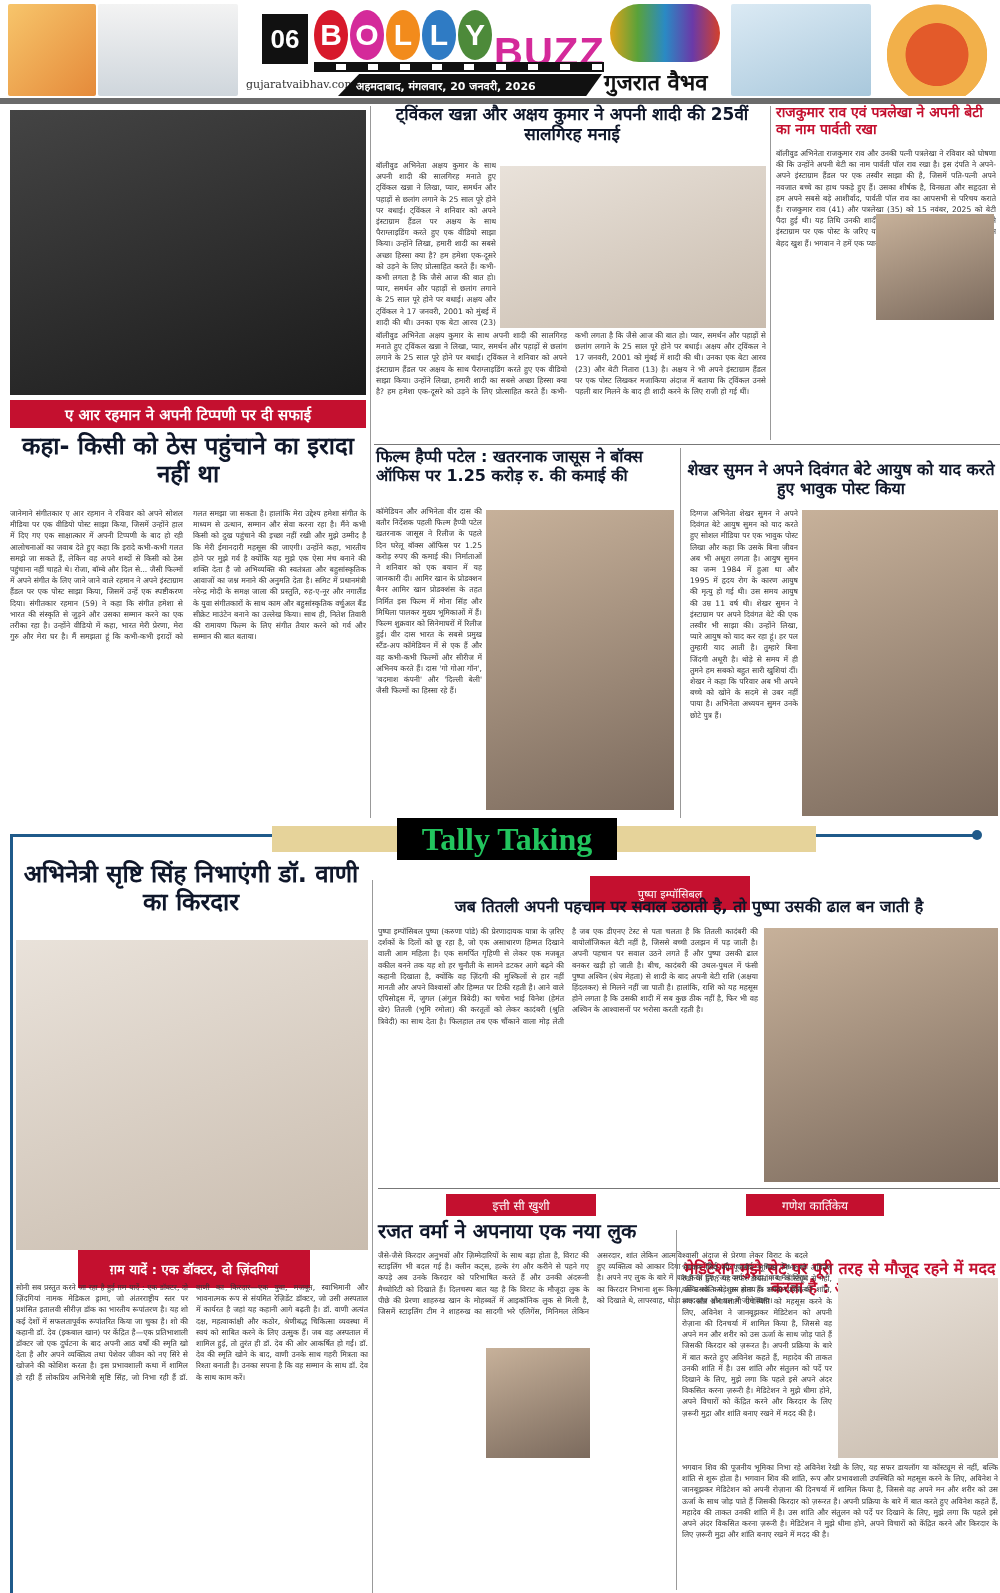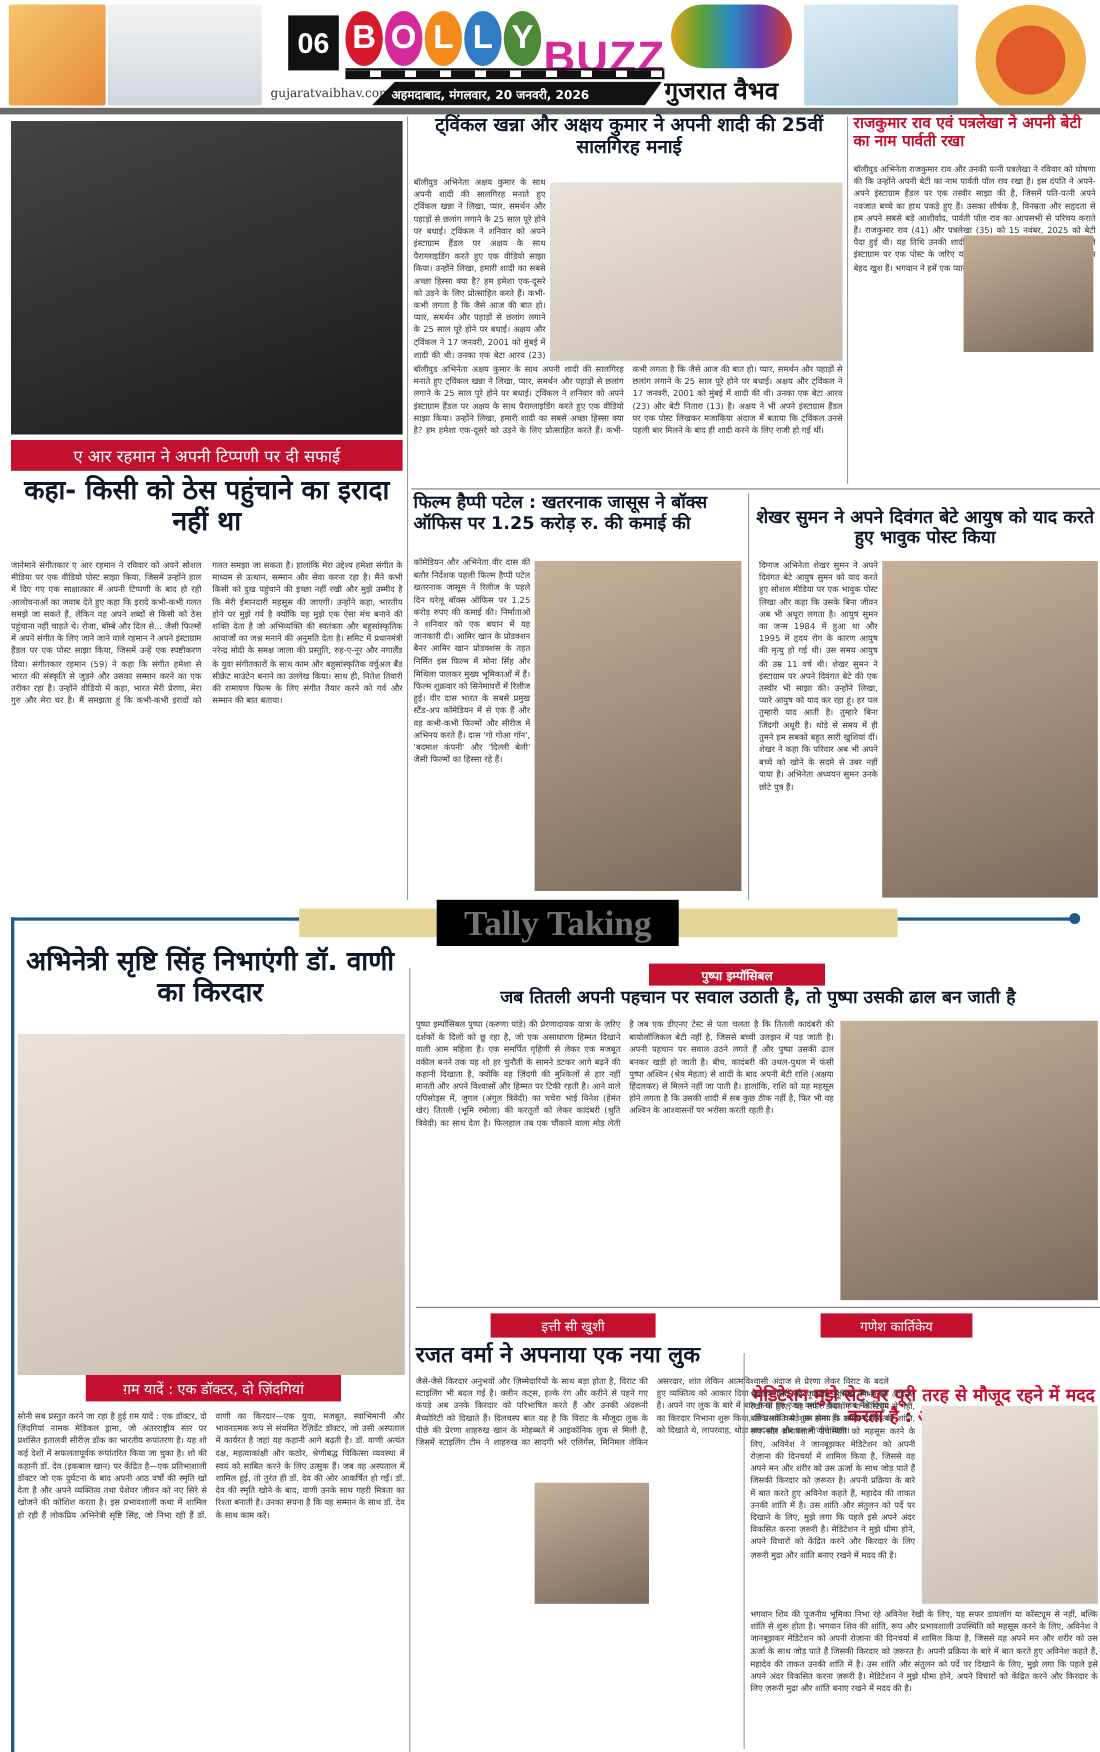--- a/index.html
+++ b/index.html
@@ -16,25 +16,25 @@
   .dateline { left: 338px; top: 74px; width: 264px; height: 22px; background: #111; color: #fff; font: bold 11px "DejaVu Sans", sans-serif; display: flex; align-items: center; padding-left: 18px; clip-path: polygon(8% 0, 100% 0, 94% 100%, 0 100%); }
   .paper-name { left: 604px; top: 66px; font: bold 22px "DejaVu Sans", sans-serif; color: #111; }
   .topbar { left: 0; top: 98px; width: 1000px; height: 6px; background: #6b6b6b; }
   .photo { position: absolute; background: linear-gradient(160deg,#8a7a6a,#3a3330); overflow: hidden; }
   .photo.light { background: linear-gradient(160deg,#e9e2da,#c9bcae); }
   .photo.mid { background: linear-gradient(160deg,#c7b19a,#7b6a5d); }
   .photo.dark { background: linear-gradient(160deg,#444,#1b1b1b); }
   .hl { position: absolute; font-weight: bold; color: #0f172a; text-align: center; line-height: 1.18; font-family: "DejaVu Sans", sans-serif; }
   .hl.red { color: #c4102f; }
   .body { position: absolute; font-size: 7.6px; line-height: 11.2px; color: #333; text-align: justify; overflow: hidden; font-family: "DejaVu Sans", sans-serif; }
-  .redbar { position: absolute; background: #c4102f; color: #fff; font-weight: normal; display: flex; align-items: center; justify-content: center; font-family: "DejaVu Sans", sans-serif; }
+  .redbar { position: absolute; background: #c4102f; color: #fff; font-weight: bold; display: flex; align-items: center; justify-content: center; font-family: "DejaVu Sans", sans-serif; }
   .vrule { position: absolute; width: 1px; background: #999; }
   .hrule { position: absolute; height: 1px; background: #777; }
   .tally-band { left: 272px; top: 826px; width: 544px; height: 26px; background: #e6d39a; }
-  .tally-title { left: 397px; top: 818px; width: 220px; height: 42px; background: #000; color: #737373; font: bold 32px "Liberation Serif", serif; display: flex; align-items: center; justify-content: center; }
+  .tally-title { left: 397px; top: 818px; width: 220px; height: 42px; background: #000; color: #22c55e; font: bold 32px "Liberation Serif", serif; display: flex; align-items: center; justify-content: center; }
   .blue-line-l { left: 10px; top: 834px; width: 262px; height: 3px; background: #1f5a8a; }
   .blue-line-r { left: 816px; top: 834px; width: 160px; height: 3px; background: #1f5a8a; }
   .blue-left-v { left: 10px; top: 834px; width: 3px; height: 759px; background: #1f5a8a; }
   .blue-dot { left: 972px; top: 830px; width: 10px; height: 10px; background: #1f5a8a; border-radius: 50%; }
 </style>
 </head>
 <body>
 
 <div class="abs masthead">
   <div class="mh-img" style="left:8px;width:88px;background:linear-gradient(135deg,#f7c56b,#e58a3a);"></div>
@@ -89,25 +89,25 @@
 
 <div class="abs blue-line-l"></div>
 <div class="abs blue-left-v"></div>
 <div class="abs tally-band"></div>
 <div class="abs tally-title">Tally Taking</div>
 <div class="abs blue-line-r"></div>
 <div class="abs blue-dot"></div>
 
 <div class="hl" style="left:16px;top:860px;width:350px;font-size:24px;">अभिनेत्री सृष्टि सिंह निभाएंगी डॉ. वाणी का किरदार</div>
 <div class="photo light" style="left:16px;top:940px;width:352px;height:310px;"></div>
-<div class="redbar" style="left:78px;top:1250px;width:232px;height:24px;font-size:13px;">ग़म यादें : एक डॉक्टर, दो ज़िंदगियां</div>
+<div class="redbar" style="left:78px;top:1250px;width:232px;height:38px;font-size:13px;">ग़म यादें : एक डॉक्टर, दो ज़िंदगियां</div>
 <div class="body" style="left:16px;top:1282px;width:352px;height:306px;column-count:2;column-gap:8px;">सोनी सब प्रस्तुत करने जा रहा है हुई ग़म यादें : एक डॉक्टर, दो ज़िंदगियां नामक मेडिकल ड्रामा, जो अंतरराष्ट्रीय स्तर पर प्रशंसित इतालवी सीरीज़ डॉक का भारतीय रूपांतरण है। यह शो कई देशों में सफलतापूर्वक रूपांतरित किया जा चुका है। शो की कहानी डॉ. देव (इकबाल खान) पर केंद्रित है—एक प्रतिभाशाली डॉक्टर जो एक दुर्घटना के बाद अपनी आठ वर्षों की स्मृति खो देता है और अपने व्यक्तित्व तथा पेशेवर जीवन को नए सिरे से खोजने की कोशिश करता है। इस प्रभावशाली कथा में शामिल हो रही हैं लोकप्रिय अभिनेत्री सृष्टि सिंह, जो निभा रही हैं डॉ. वाणी का किरदार—एक युवा, मजबूत, स्वाभिमानी और भावनात्मक रूप से संयमित रेज़िडेंट डॉक्टर, जो उसी अस्पताल में कार्यरत है जहां यह कहानी आगे बढ़ती है। डॉ. वाणी अत्यंत दक्ष, महत्वाकांक्षी और कठोर, श्रेणीबद्ध चिकित्सा व्यवस्था में स्वयं को साबित करने के लिए उत्सुक हैं। जब वह अस्पताल में शामिल हुई, तो तुरंत ही डॉ. देव की ओर आकर्षित हो गईं। डॉ. देव की स्मृति खोने के बाद, वाणी उनके साथ गहरी मित्रता का रिश्ता बनाती है। उनका सपना है कि वह सम्मान के साथ डॉ. देव के साथ काम करें।</div>
 <div class="vrule" style="left:372px;top:880px;height:713px;"></div>
 
-<div class="redbar" style="left:590px;top:876px;width:160px;height:20px;font-size:11px;font-weight:bold;">पुष्पा इम्पॉसिबल</div>
+<div class="redbar" style="left:590px;top:876px;width:160px;height:34px;font-size:11px;font-weight:normal;">पुष्पा इम्पॉसिबल</div>
 <div class="hl" style="left:378px;top:898px;width:622px;font-size:16px;">जब तितली अपनी पहचान पर सवाल उठाती है, तो पुष्पा उसकी ढाल बन जाती है</div>
 <div class="body" style="left:378px;top:926px;width:380px;height:254px;column-count:2;column-gap:8px;">पुष्पा इम्पॉसिबल पुष्पा (करुणा पांडे) की प्रेरणादायक यात्रा के ज़रिए दर्शकों के दिलों को छू रहा है, जो एक असाधारण हिम्मत दिखाने वाली आम महिला है। एक समर्पित गृहिणी से लेकर एक मजबूत वकील बनने तक यह शो हर चुनौती के सामने डटकर आगे बढ़ने की कहानी दिखाता है, क्योंकि वह ज़िंदगी की मुश्किलों से हार नहीं मानती और अपने विश्वासों और हिम्मत पर टिकी रहती है। आने वाले एपिसोड्स में, जुगल (अंगुल त्रिवेदी) का चचेरा भाई विनेश (हेमंत खेर) तितली (भूमि रमोला) की करतूतों को लेकर कादंबरी (श्रुति त्रिवेदी) का साथ देता है। फिलहाल तब एक चौंकाने वाला मोड़ लेती है जब एक डीएनए टेस्ट से पता चलता है कि तितली कादंबरी की बायोलॉजिकल बेटी नहीं है, जिससे बच्ची उलझन में पड़ जाती है। अपनी पहचान पर सवाल उठने लगते हैं और पुष्पा उसकी ढाल बनकर खड़ी हो जाती है। बीच, कादंबरी की उथल-पुथल में फंसी पुष्पा अश्विन (श्रेय मेहता) से शादी के बाद अपनी बेटी राशि (अक्षया हिंदलकर) से मिलने नहीं जा पाती है। हालांकि, राशि को यह महसूस होने लगता है कि उसकी शादी में सब कुछ ठीक नहीं है, फिर भी वह अश्विन के आश्वासनों पर भरोसा करती रहती है।</div>
 <div class="photo mid" style="left:764px;top:928px;width:234px;height:254px;"></div>
 
 <div class="hrule" style="left:378px;top:1188px;width:622px;"></div>
 
 <div class="redbar" style="left:446px;top:1194px;width:150px;height:22px;font-size:12px;font-weight:normal;">इत्ती सी खुशी</div>
 <div class="hl" style="left:378px;top:1220px;width:300px;font-size:20px;text-align:left;">रजत वर्मा ने अपनाया एक नया लुक</div>
 <div class="body" style="left:378px;top:1250px;width:430px;height:340px;column-count:2;column-gap:8px;">जैसे-जैसे किरदार अनुभवों और ज़िम्मेदारियों के साथ बड़ा होता है, विराट की स्टाइलिंग भी बदल गई है। क्लीन कट्स, हल्के रंग और करीने से पहने गए कपड़े अब उनके किरदार को परिभाषित करते हैं और उनकी अंदरूनी मैच्योरिटी को दिखाते हैं। दिलचस्प बात यह है कि विराट के मौजूदा लुक के पीछे की प्रेरणा शाहरुख खान के मोहब्बतें में आइकॉनिक लुक से मिली है, जिसमें स्टाइलिंग टीम ने शाहरुख का सादगी भरे एलिगेंस, मिनिमल लेकिन असरदार, शांत लेकिन आत्मविश्वासी अंदाज से प्रेरणा लेकर विराट के बदले हुए व्यक्तित्व को आकार दिया है। मैच्योरिटी और गहराई के साथ पेश करता है। अपने नए लुक के बारे में बात करते हुए रजत वर्मा ने कहा, जब मैंने विराट का किरदार निभाना शुरू किया, तो उसके कपड़े उस समय के उसके व्यक्तित्व को दिखाते थे, लापरवाह, थोड़ा जल्दबाज़ और पल में जीने वाला।</div>
 <div class="photo mid" style="left:486px;top:1348px;width:104px;height:110px;"></div>

